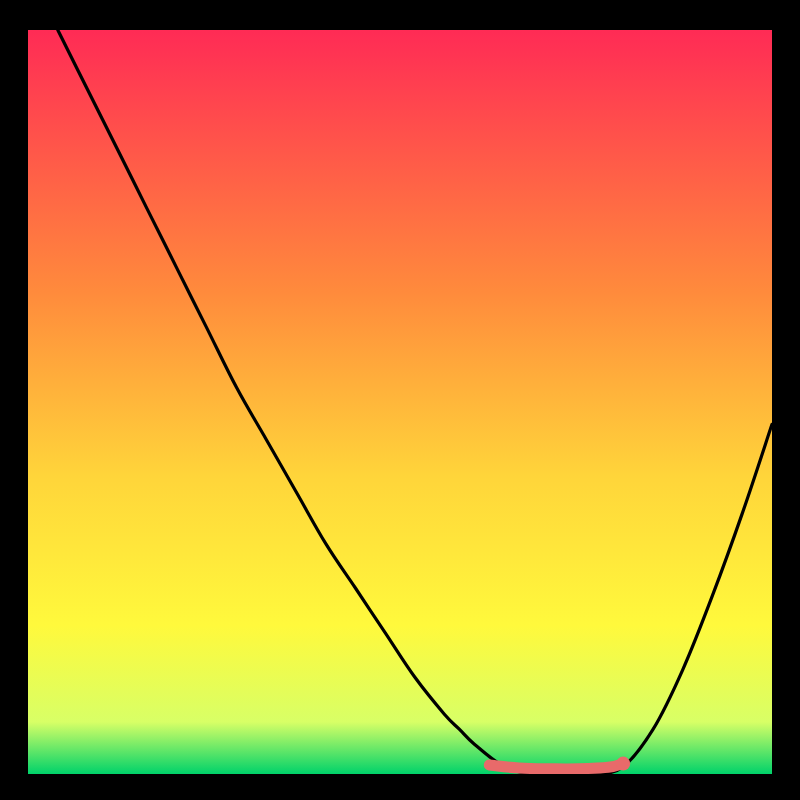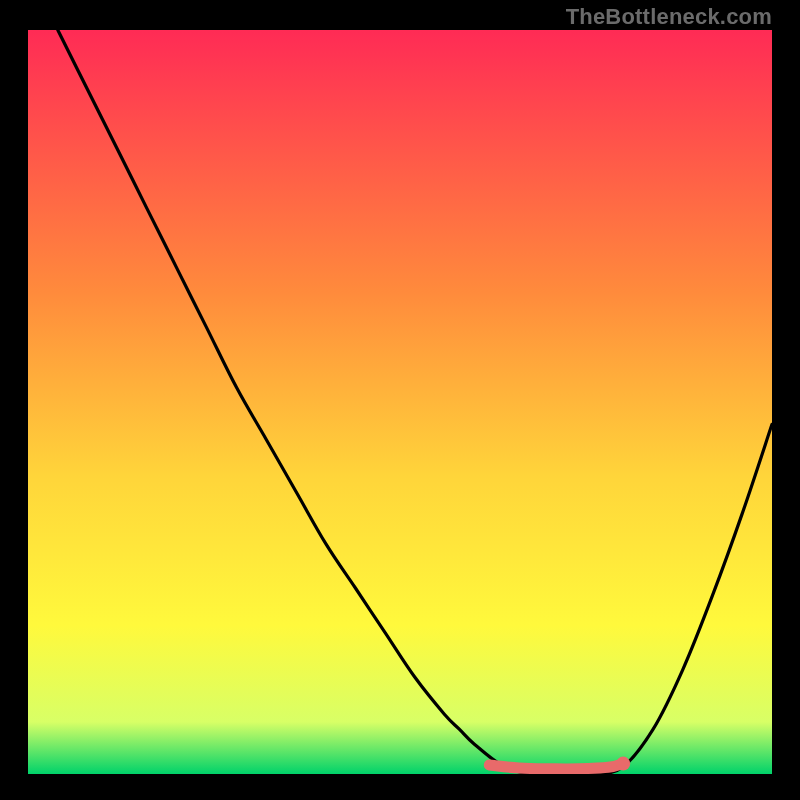--- a/index.html
+++ b/index.html
@@ -44,21 +44,20 @@
     color: #6b6b6b;
     letter-spacing: 0.2px;
     user-select: none;
   }
 </style>
 </head>
 <body>
 
 <div class="frame">
 
-  <div class="watermark">TheBottleneck.com</div>
 
   <div class="plot-area">
     <svg class="gradient" viewBox="0 0 744 744" preserveAspectRatio="none">
       <defs>
         <linearGradient id="bg" x1="0" y1="0" x2="0" y2="1">
           <stop id="g0" offset="0%" stop-color="#ff2b55"></stop>
           <stop id="g1" offset="35%" stop-color="#ff8a3c"></stop>
           <stop id="g2" offset="60%" stop-color="#ffd53a"></stop>
           <stop id="g3" offset="80%" stop-color="#fff93c"></stop>
           <stop id="g4" offset="93%" stop-color="#d8ff66"></stop>

